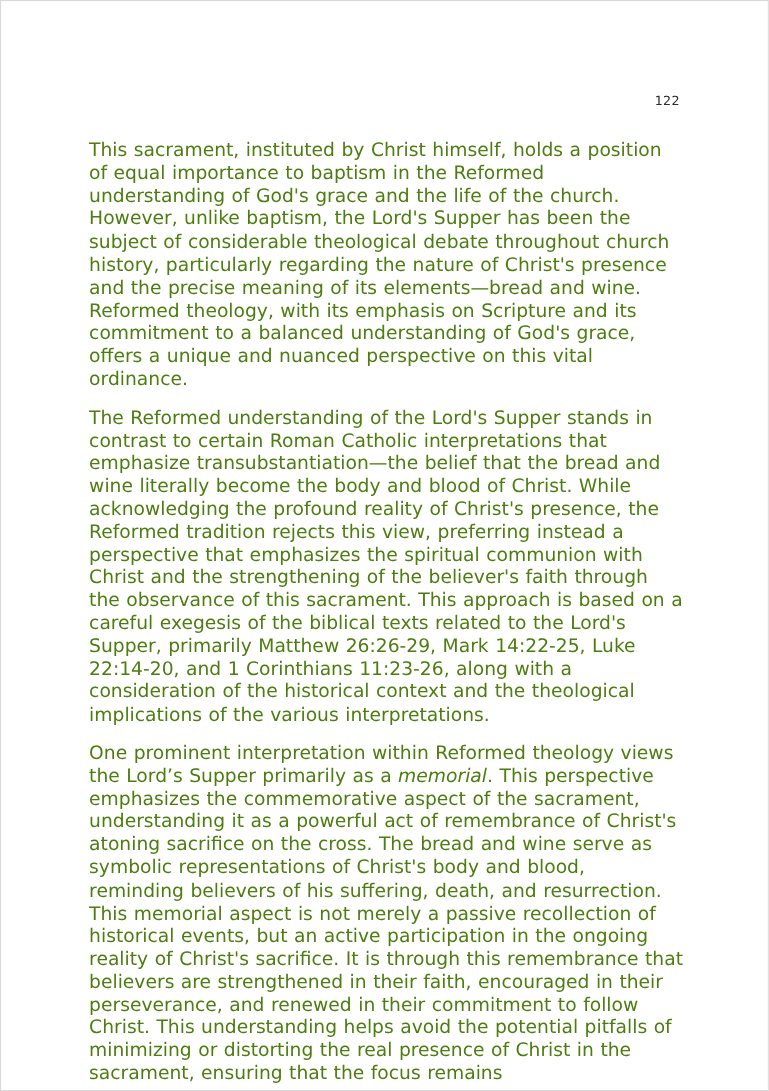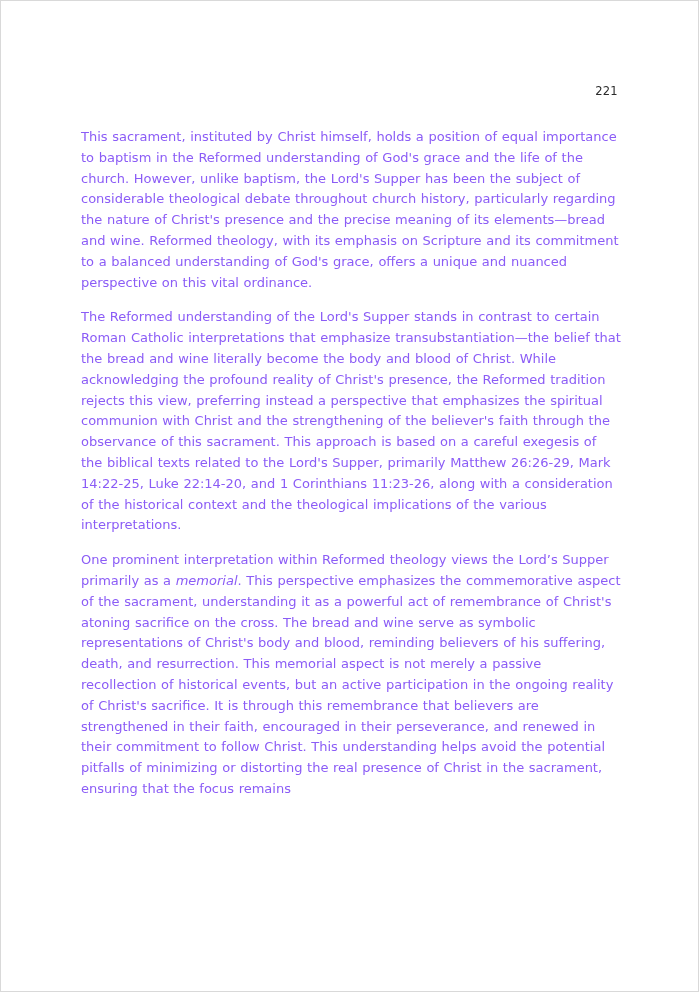--- a/index.html
+++ b/index.html
@@ -24,42 +24,42 @@
     right: 80px;
     font-size: 11.5px;
     color: #2a2a2a;
     letter-spacing: 0.3px;
   }
   .content {
     position: absolute;
     top: 126px;
     left: 80px;
     width: 540px;
-    font-size: 13px;
+    font-size: 17px;
     line-height: 20.8px;
     text-align: left;
-    color: #8b5cf6;
+    color: #4d7c0f;
   }
   .content p {
     margin: 0 0 14px 0;
     word-spacing: 0.5px;
   }
   .content p:last-child {
     margin-bottom: 4px;
   }
   em.italic-term {
     font-style: italic;
   }
 </style>
 </head>
 <body>
 
 <div class="page">
 
-  <div class="page-number">221</div>
+  <div class="page-number">122</div>
 
   <div class="content">
 
     <p>This sacrament, instituted by Christ himself, holds a position of equal importance to baptism in the Reformed understanding of God's grace and the life of the church. However, unlike baptism, the Lord's Supper has been the subject of considerable theological debate throughout church history, particularly regarding the nature of Christ's presence and the precise meaning of its elements—bread and wine. Reformed theology, with its emphasis on Scripture and its commitment to a balanced understanding of God's grace, offers a unique and nuanced perspective on this vital ordinance.</p>
 
     <p>The Reformed understanding of the Lord's Supper stands in contrast to certain Roman Catholic interpretations that emphasize transubstantiation—the belief that the bread and wine literally become the body and blood of Christ. While acknowledging the profound reality of Christ's presence, the Reformed tradition rejects this view, preferring instead a perspective that emphasizes the spiritual communion with Christ and the strengthening of the believer's faith through the observance of this sacrament. This approach is based on a careful exegesis of the biblical texts related to the Lord's Supper, primarily Matthew 26:26-29, Mark 14:22-25, Luke 22:14-20, and 1 Corinthians 11:23-26, along with a consideration of the historical context and the theological implications of the various interpretations.</p>
 
     <p><span>One prominent interpretation within Reformed theology views the Lord’s Supper primarily as a </span><em class="italic-term">memorial</em><span>. This perspective emphasizes the commemorative aspect of the sacrament, understanding it as a powerful act of remembrance of Christ's atoning sacrifice on the cross. The bread and wine serve as symbolic representations of Christ's body and blood, reminding believers of his suffering, death, and resurrection. This memorial aspect is not merely a passive recollection of historical events, but an active participation in the ongoing reality of Christ's sacrifice. It is through this remembrance that believers are strengthened in their faith, encouraged in their perseverance, and renewed in their commitment to follow Christ. This understanding helps avoid the potential pitfalls of minimizing or distorting the real presence of Christ in the sacrament, ensuring that the focus remains</span></p>
 
   </div>

